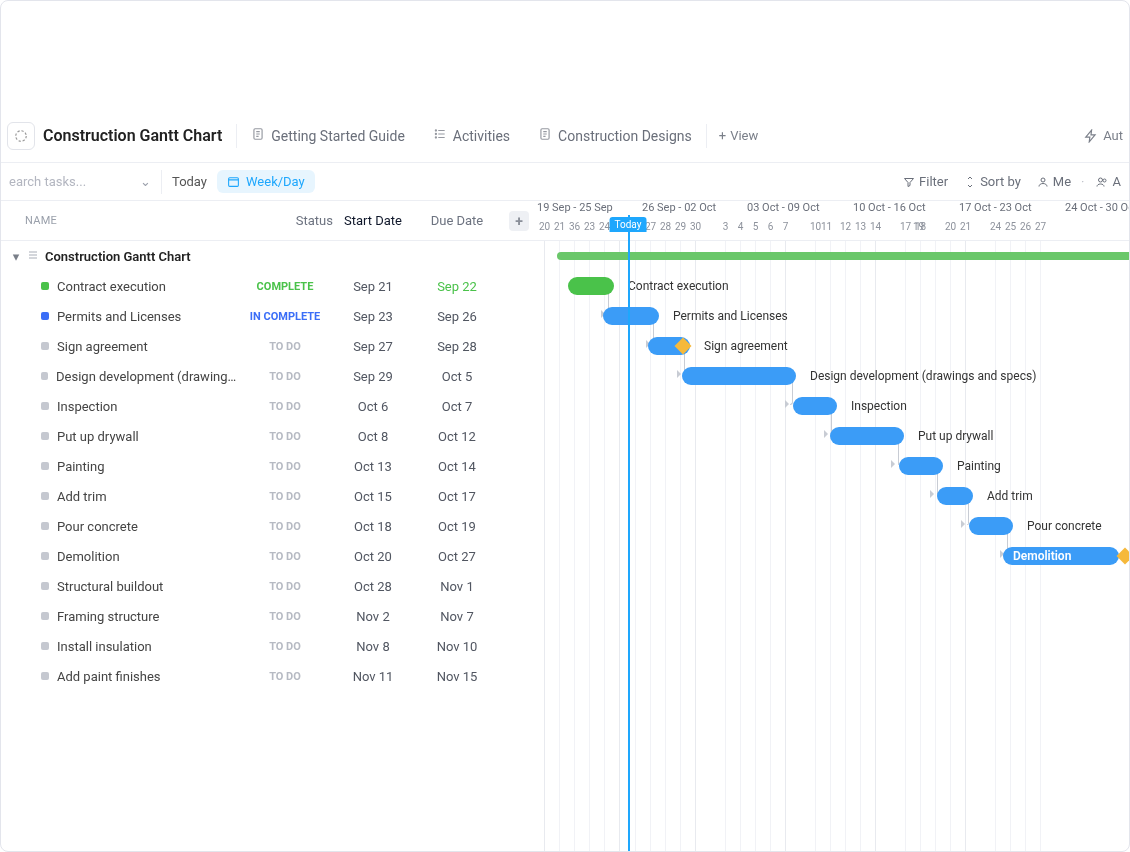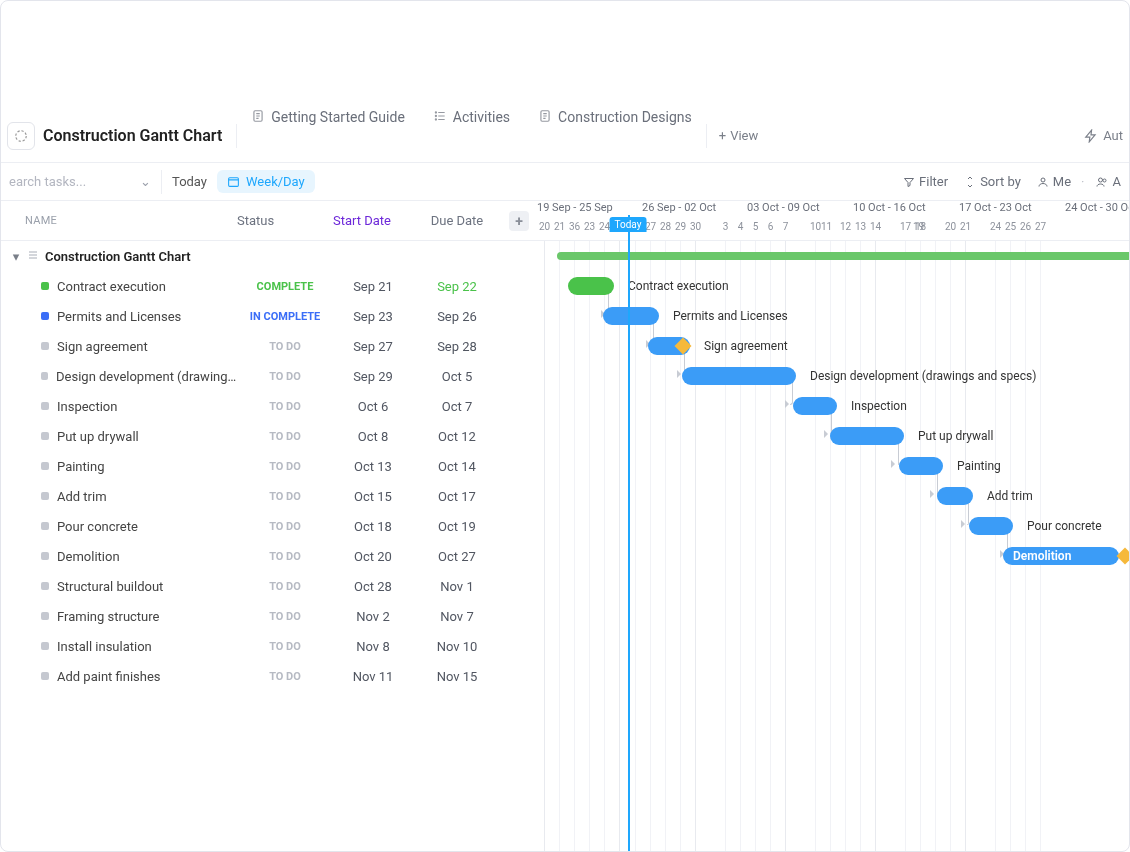--- a/index.html
+++ b/index.html
@@ -3,40 +3,40 @@
 <meta charset="utf-8">
 <style>
   * { margin:0; padding:0; box-sizing:border-box; }
   body { font-family: -apple-system, BlinkMacSystemFont, "Segoe UI", Roboto, sans-serif; font-size:13px; color:#333; background:#fff; }
   .frame { width:1130px; height:852px; border:1px solid #e3e5ec; border-radius:8px; overflow:hidden; position:relative; }
   
   .hdr { display:flex; align-items:center; height:54px; border-bottom:1px solid #eceef3; padding:0 0 0 6px; margin-top:108px; }
   .hdr .icon-box { width:28px; height:28px; border:1px solid #e2e4ea; border-radius:6px; display:flex; align-items:center; justify-content:center; color:#999; font-size:14px; }
   .hdr .title { font-weight:600; font-size:16px; margin:0 14px 0 8px; color:#222; }
   .vdiv { width:1px; height:24px; background:#eceef3; }
-  .tab { display:flex; align-items:flex-start; gap:6px; padding:0 14px; height:54px; color:#6a6f7a; cursor:pointer; font-size:14px; position:relative; }
+  .tab { display:flex; align-items:center; gap:6px; padding:0 14px; height:54px; color:#6a6f7a; cursor:pointer; font-size:14px; position:relative; }
   .tab svg { opacity:.7; }
   .tab.active { color:#1ea7fd; }
   .tab.active::after { content:""; position:absolute; left:8px; right:8px; bottom:0; height:3px; background:#1ea7fd; border-radius:2px 2px 0 0; }
   .addview { display:flex; align-items:center; gap:4px; padding:0 12px; color:#7a7f89; cursor:pointer; }
   .hdr-spacer { flex:1; }
   .hdr .right-btn { display:flex; align-items:center; gap:5px; color:#7a7f89; padding:0 6px; }
   
   .toolbar { display:flex; align-items:center; height:38px; border-bottom:1px solid #eceef3; font-size:13px; }
   .search { flex:0 0 160px; color:#b3b6c0; padding-left:8px; display:flex; align-items:center; gap:6px; }
   .search .chev { margin-left:auto; margin-right:10px; color:#9ba0ab; }
   .today-btn { padding:0 10px; color:#555; cursor:pointer; }
   .pill { background:#e7f5fe; color:#1ea7fd; border-radius:6px; padding:4px 10px; display:flex; align-items:center; gap:6px; cursor:pointer; }
   .toolbar-spacer { flex:1; }
   .tbtn { display:flex; align-items:center; gap:4px; color:#6a6f7a; padding:0 8px; cursor:pointer; }
   
   .colhdr { display:flex; height:40px; border-bottom:1px solid #eceef3; align-items:center; background:#fff; position:relative; }
   .col-name { flex:0 0 236px; padding-left:24px; color:#9aa0ab; font-size:11px; letter-spacing:.3px; text-transform:uppercase; }
-  .col-status { flex:0 0 96px; text-align:left; color:#6d7380; }
-  .col-start { flex:0 0 80px; color:#6d28d9; }
+  .col-status { flex:0 0 96px; text-align:right; color:#6d7380; }
+  .col-start { flex:0 0 80px; text-align:center; color:#0f172a; }
   .col-due { flex:0 0 88px; text-align:center; color:#6d7380; }
   .col-add { flex:0 0 36px; display:flex; align-items:center; justify-content:center; }
   .plus-box { width:20px; height:20px; border-radius:4px; background:#eef0f4; color:#8a8f99; display:flex; align-items:center; justify-content:center; font-size:14px; font-weight:700; cursor:pointer; }
   
   .tl-wrap { position:absolute; left:536px; right:0; top:0; bottom:0; overflow:hidden; }
   .tl-header { height:40px; border-bottom:1px solid #eceef3; position:relative; background:#fff; }
   .tl-ranges { height:18px; display:flex; position:relative; }
   .tl-range { position:absolute; top:0; font-size:11px; color:#6a6f7a; white-space:nowrap; }
   .tl-days { height:22px; position:relative; }
   .tl-day { position:absolute; top:2px; font-size:10px; color:#8d929c; width:15px; text-align:center; }

